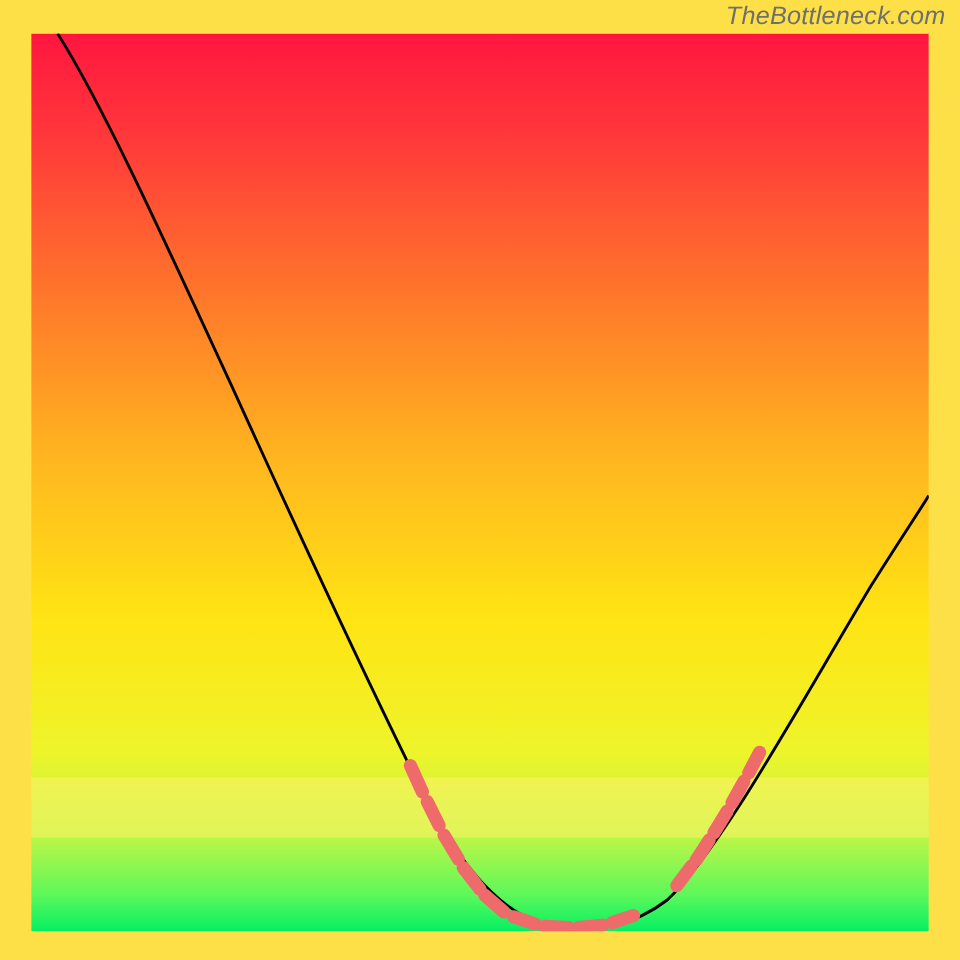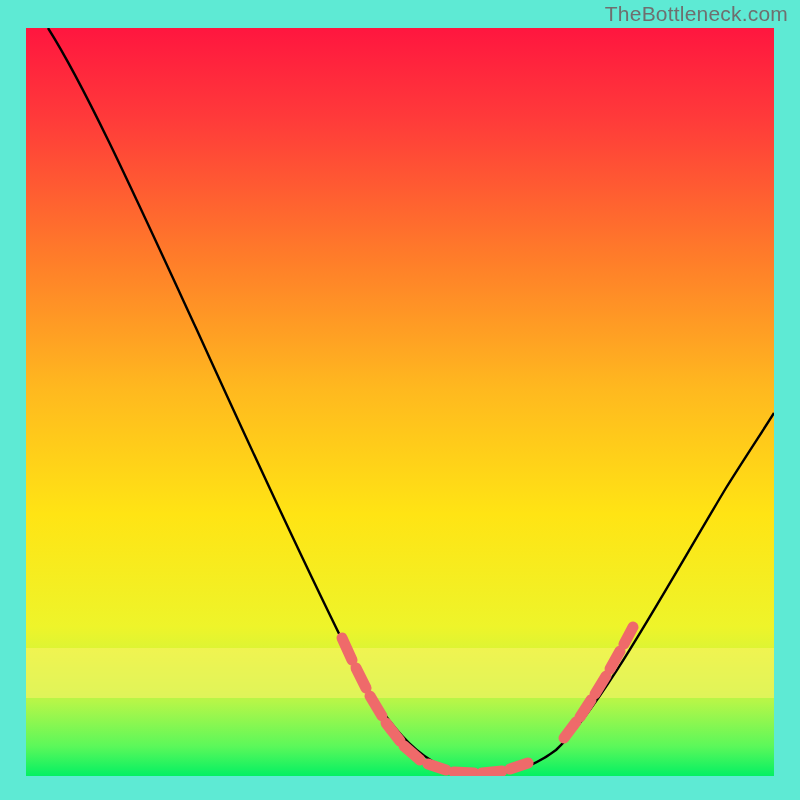--- a/index.html
+++ b/index.html
@@ -8,21 +8,22 @@
     background: #000;
     width: 800px;
     height: 800px;
     overflow: hidden;
     font-family: Arial, Helvetica, sans-serif;
   }
   .frame {
     position: relative;
     width: 800px;
     height: 800px;
-    background: #5eead4;
+    background: #fde047;
+    font-style: italic;
   }
   .watermark {
     position: absolute;
     top: 2px;
     right: 12px;
     color: #6f6f6f;
     font-size: 21px;
     letter-spacing: 0.2px;
     z-index: 10;
   }

